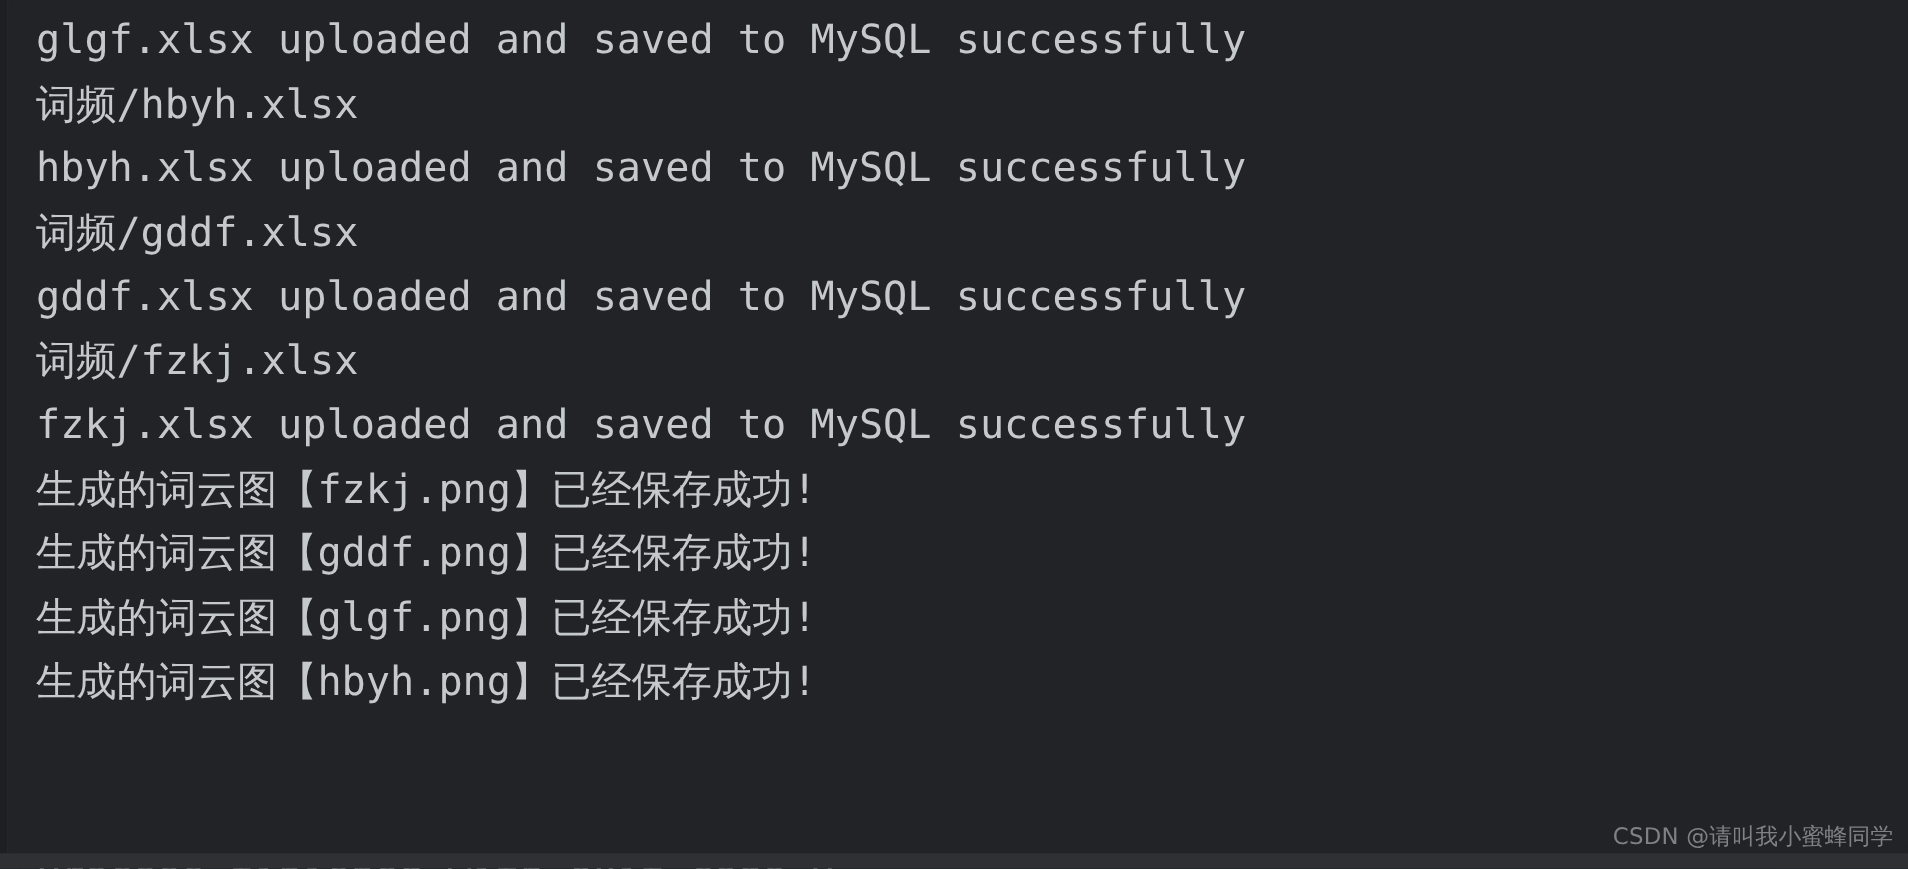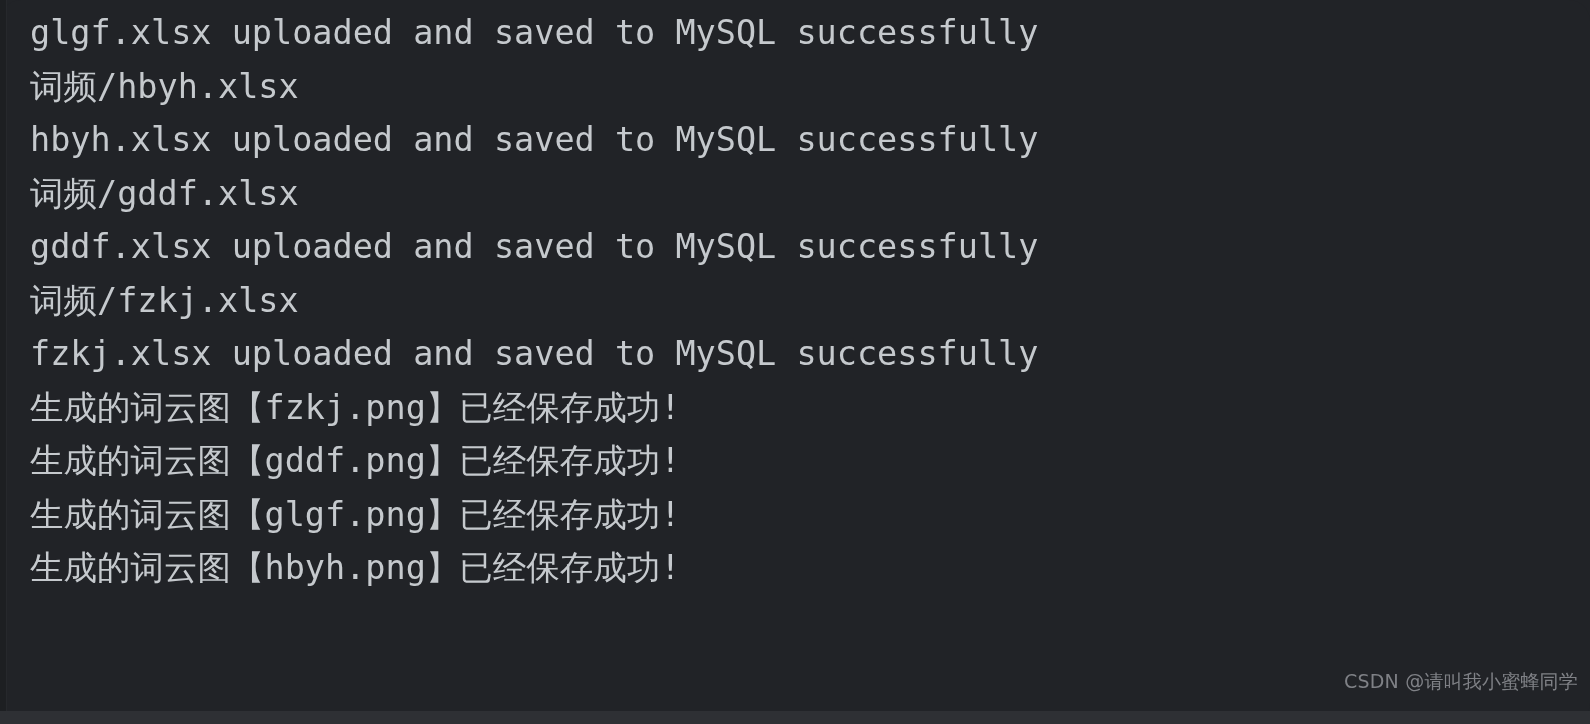--- a/index.html
+++ b/index.html
@@ -68,21 +68,21 @@
     left: 0;
     bottom: 0;
     width: 1590px;
     height: 13px;
     background: #2e3034;
   }
 
   #watermark {
     position: absolute;
     right: 12px;
-    bottom: 32px;
+    bottom: 16px;
     font-family: "DejaVu Sans", "Liberation Sans", sans-serif;
     font-size: 19px;
     line-height: 22px;
     color: #7f8186;
     white-space: pre;
     letter-spacing: 0.2px;
   }
 </style>
 </head>
 <body>

